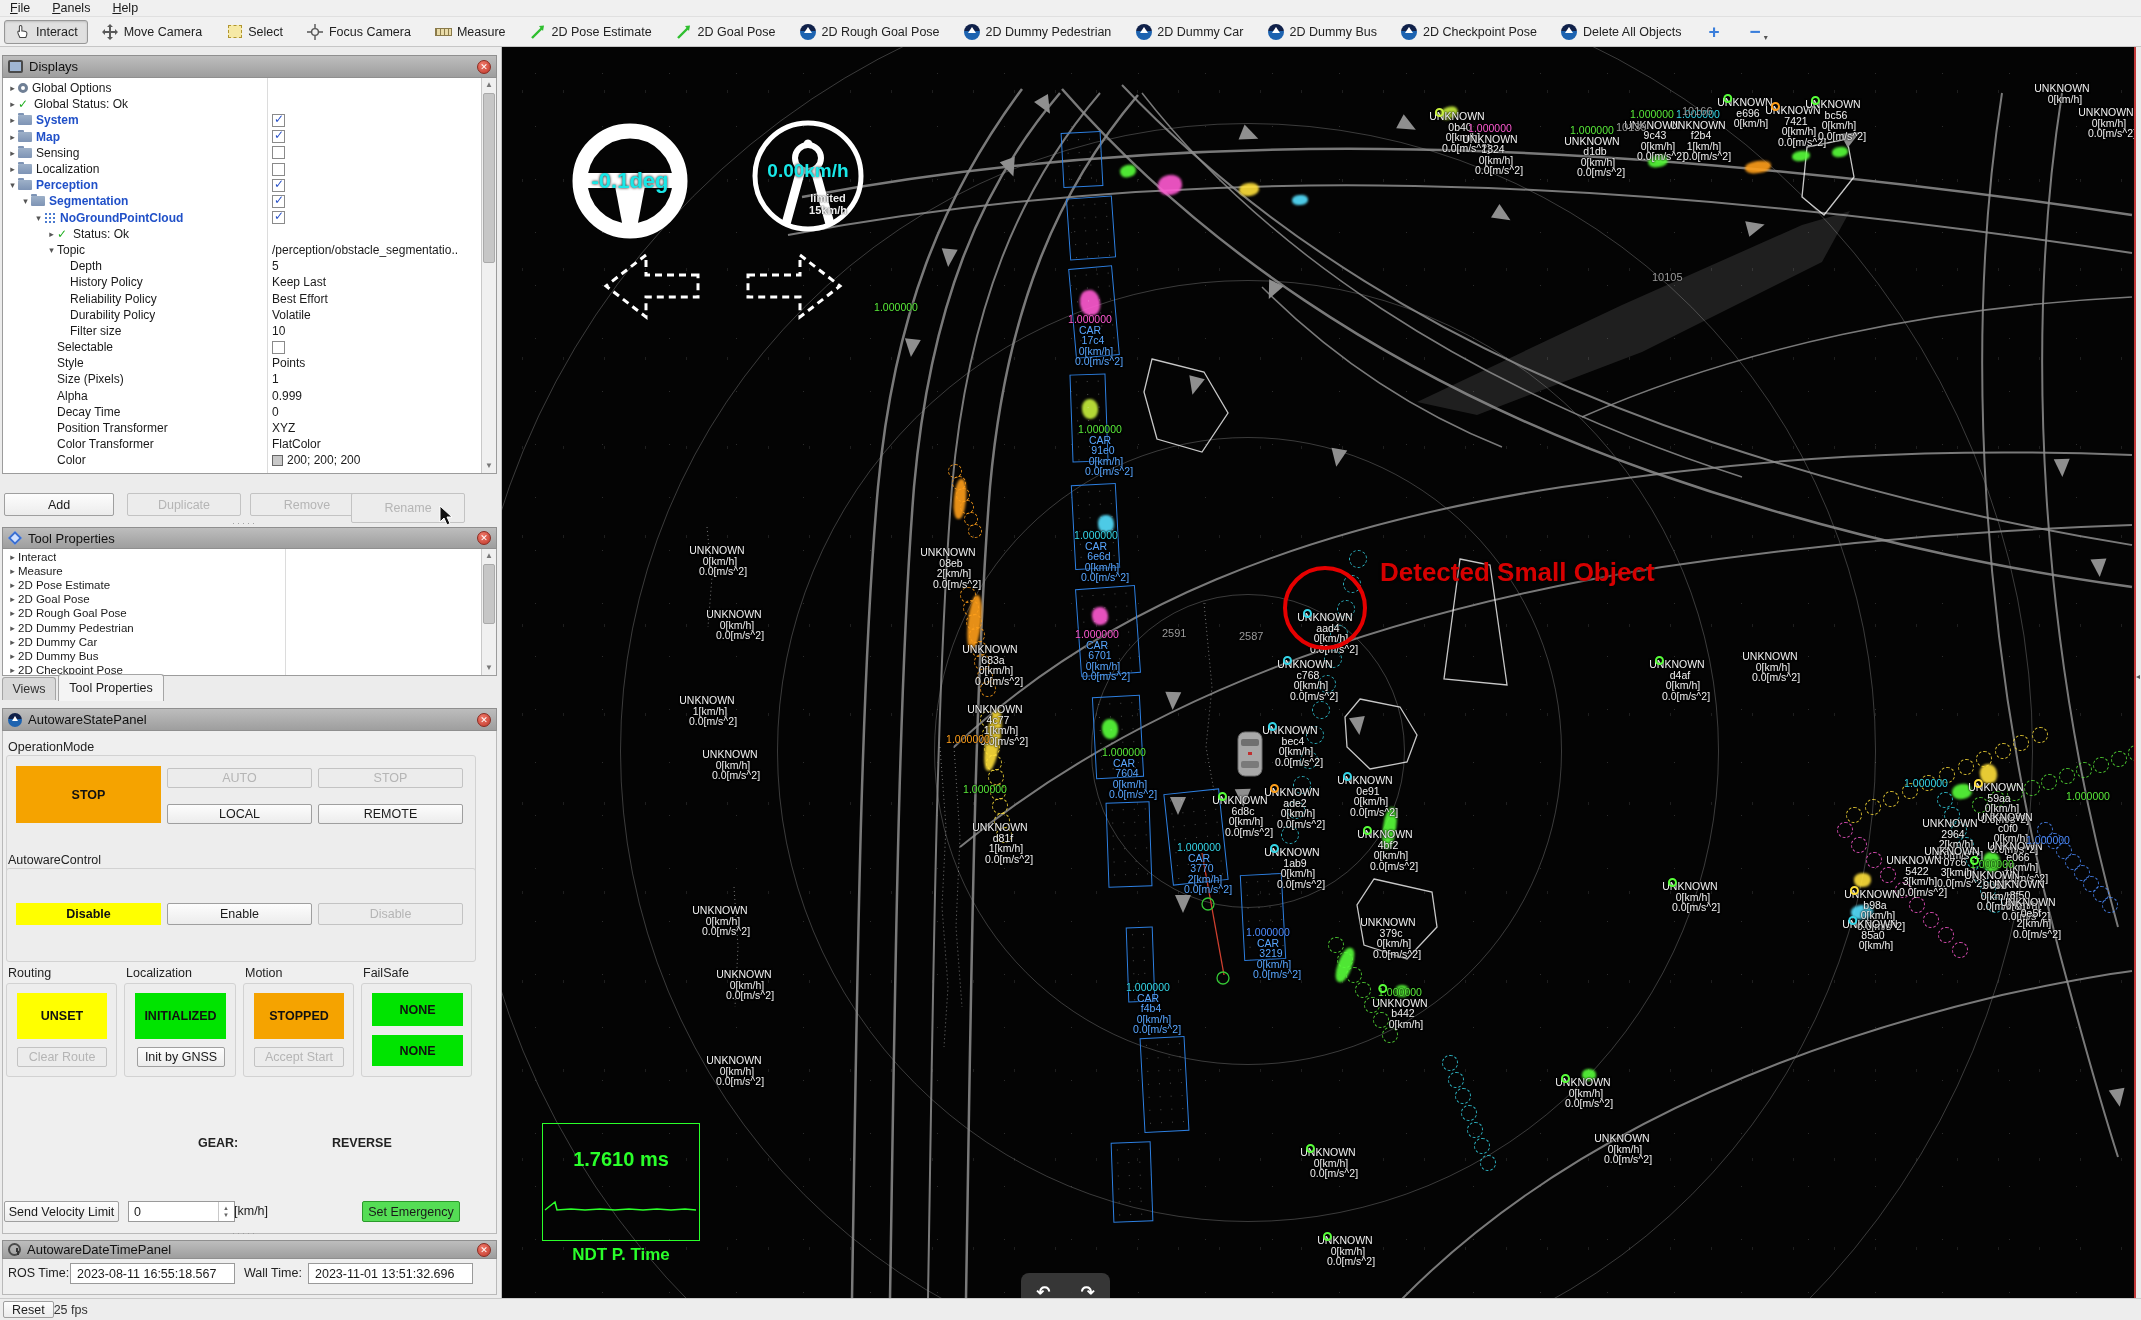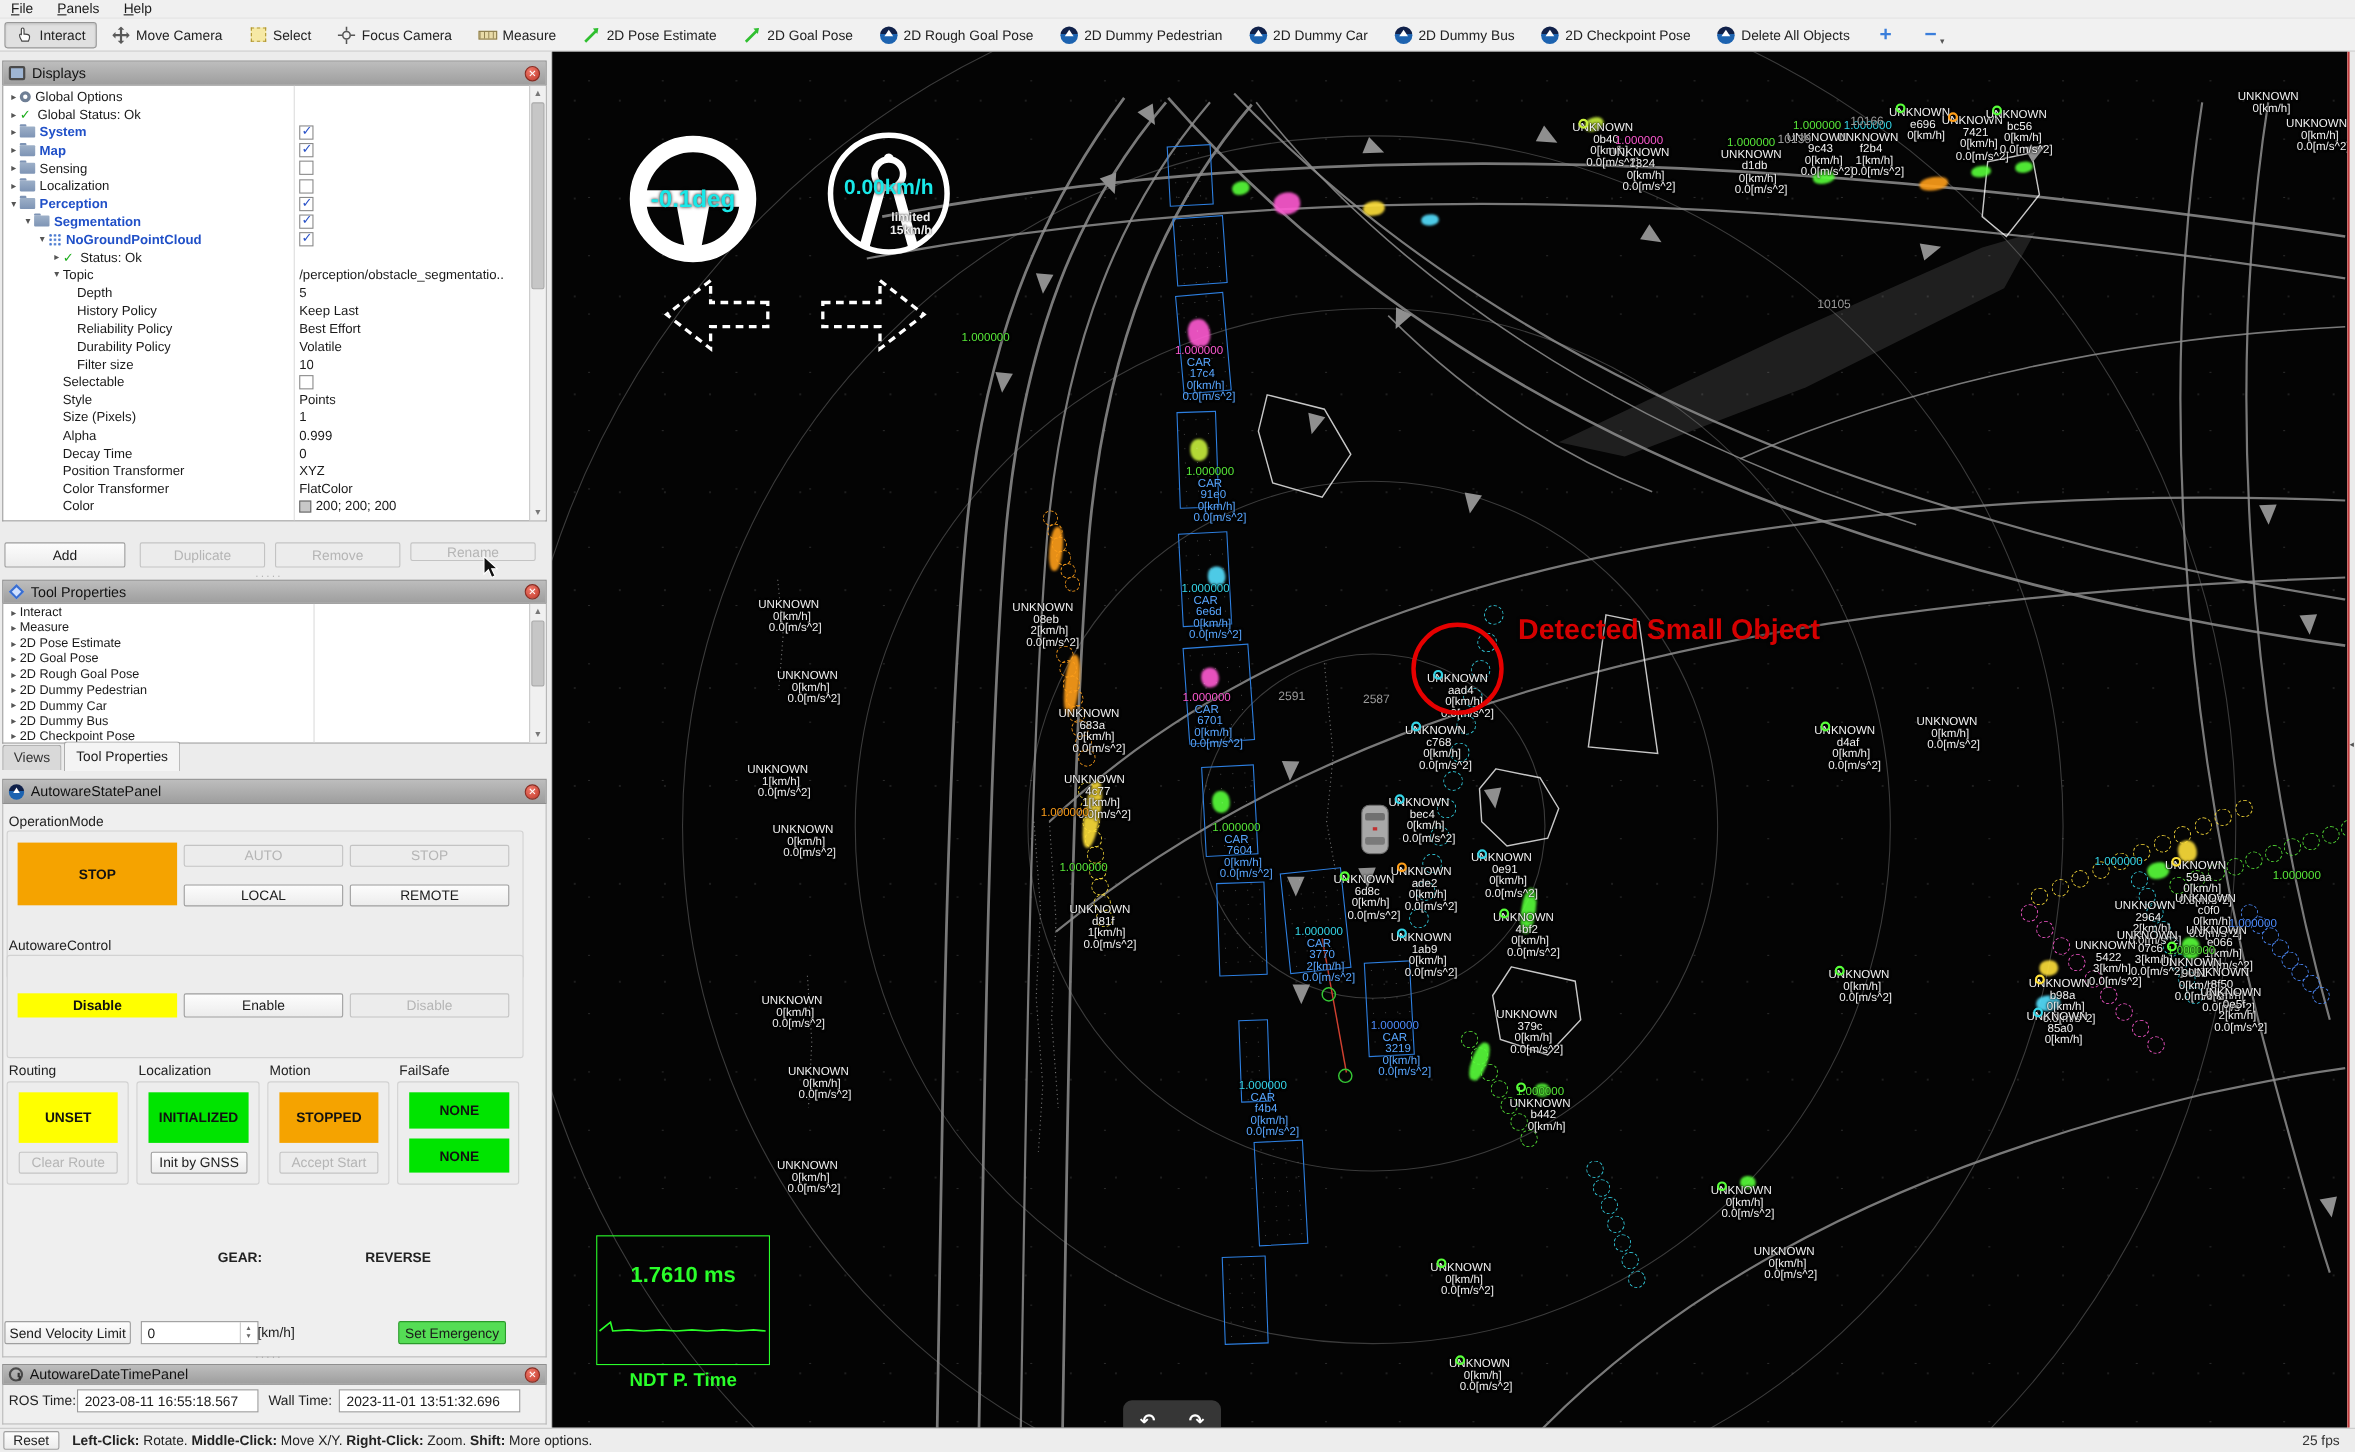--- a/index.html
+++ b/index.html
@@ -409,21 +409,21 @@
     <div class="sbar" style="right:0;top:0;bottom:0;">
       <div class="up">▲</div>
       <div class="thumb" style="top:15px;height:170px;"></div>
       <div class="dn">▼</div>
     </div>
   </div>
   <div id="displays-buttons">
       <div class="btn" style="left: 4px; top: 493px; width: 110px; height: 23px;">Add</div>
       <div class="btn disabled" style="left: 127px; top: 493px; width: 114px; height: 23px;">Duplicate</div>
       <div class="btn disabled" style="left: 250px; top: 493px; width: 114px; height: 23px;">Remove</div>
-      <div class="btn disabled" style="left: 373px; top: 493px; width: 114px; height: 17px;">Rename</div>
+      <div class="btn disabled" style="left: 351px; top: 493px; width: 114px; height: 30px;">Rename</div>
     </div>
   <div class="dots" style="left:232px;top:518px;">·····</div>
 
   <div class="panel-hdr" style="left:2px;top:527px;width:495px;height:22px;">
     <span class="hdr-ic ic-diamond"></span>
     <span class="ttl">Tool Properties</span>
     <span class="close-btn">✕</span>
   </div>
   <div class="white-box" style="left:2px;top:549px;width:495px;height:127px;">
     <div style="position:absolute;left:282px;top:0;bottom:0;width:1px;background:#dcdcdc;"></div>
@@ -1183,16 +1183,15 @@
       <div class="laneid" style="left: 660px; top: 580px;">2591</div>
       <div class="laneid" style="left: 737px; top: 583px;">2587</div>
     </div>
 
   <div id="right-strip">
       <span class="grip">◂</span>
     </div>
 
   <div id="statusbar">
     <div id="reset-btn">Reset</div>
-    <div id="help-text"><span style="font-weight: bold;">Left-Click:</span><span> Rotate. </span><span style="font-weight: bold;">Middle-Click:</span><span> Move X/Y. </span><span style="font-weight: bold;">Right-Click:</span><span> Zoom. </span><span style="font-weight: bold;">Shift:</span><span> More options.</span></div>
     <div id="fps">25 fps</div>
   </div>
 </div>
 
 </body></html>

